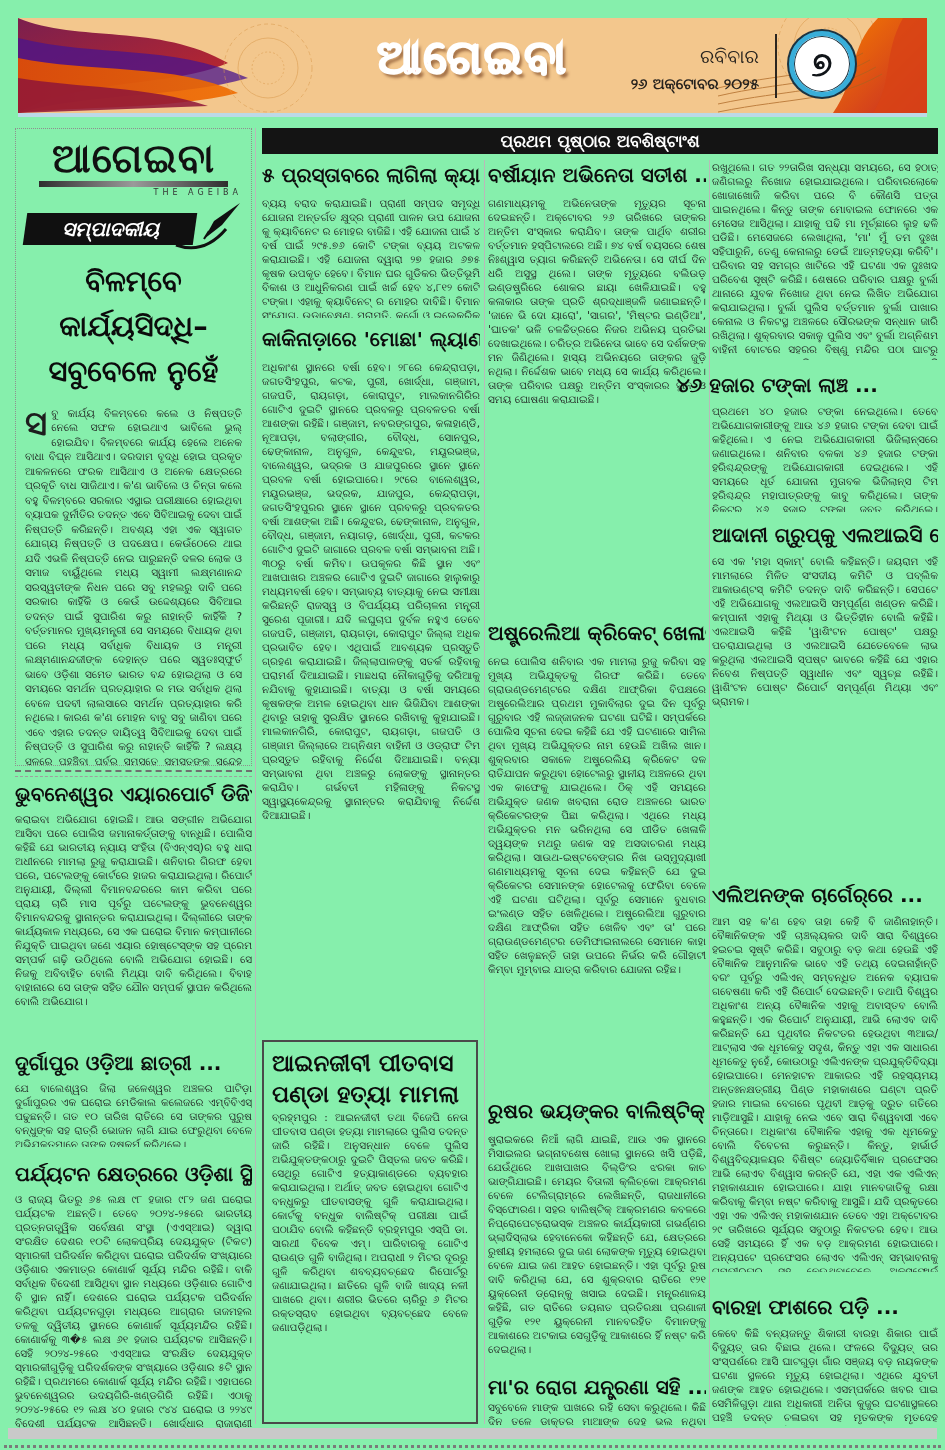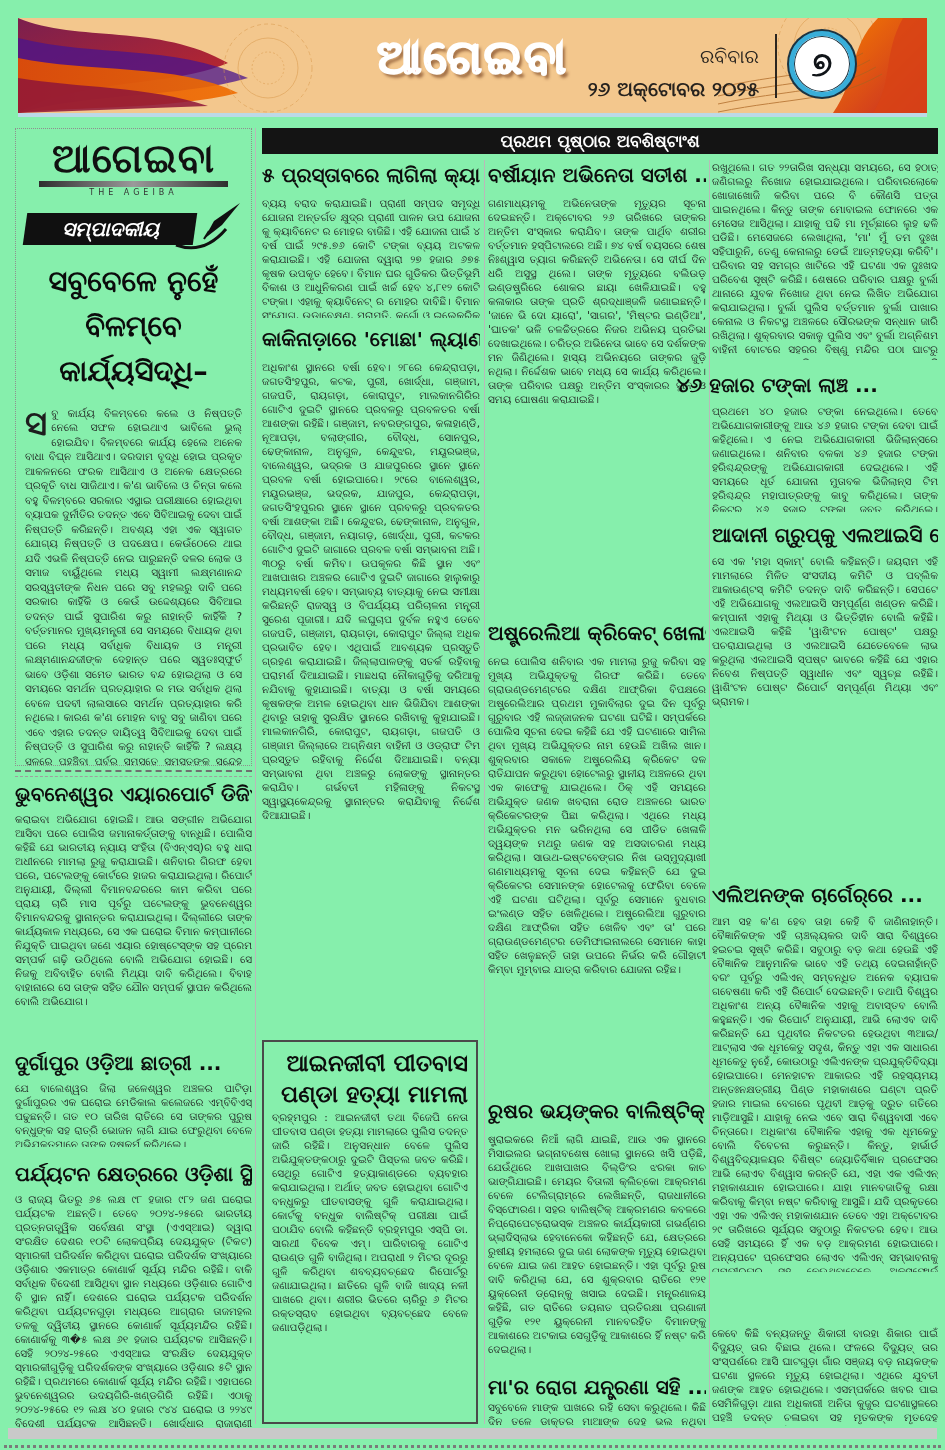--- a/index.html
+++ b/index.html
@@ -7,54 +7,54 @@
         font-family:"DejaVu Sans","Liberation Sans",sans-serif;}
   
   #hdr{position:absolute;left:18px;top:18px;width:909px;height:95px;background:#f3c78d;overflow:hidden;}
   #hdr-blue{position:absolute;left:18px;top:113px;width:909px;height:4px;background:#bcd9e7;}
   #hdr svg{position:absolute;left:0;top:0;}
   .paper-title{position:absolute;left:50%;top:12px;transform:translateX(-50%);
      font-size:46px;font-weight:bold;color:#e31e26;letter-spacing:2px;white-space:nowrap;
      -webkit-text-stroke:2px #ffffff;text-shadow:3px 4px 3px rgba(90,35,10,.55);}
   .hdr-date{position:absolute;right:168px;top:22px;text-align:right;color:#26221e;line-height:1.7;}
   .hdr-date .d1{font-size:19px;}
-  .hdr-date .d2{font-size:20px;font-weight:bold;}
+  .hdr-date .d2{font-size:15px;font-weight:bold;}
   .hdr-divider{position:absolute;right:150px;top:16px;width:2px;height:64px;background:#2b2620;}
   .page-circle{position:absolute;right:72px;top:13px;width:56px;height:56px;border-radius:50%;
      background:#ffffff;border:5px solid #39aed9;box-shadow:0 0 0 2px #1d3340, inset 0 0 0 1px #1d3340;
      display:flex;align-items:center;justify-content:center;font-size:34px;font-weight:bold;color:#101418;}
   
   .banner{position:absolute;left:262px;top:128px;width:676px;height:26px;background:#141414;
      color:#ffffff;font-weight:bold;font-size:17px;display:flex;align-items:center;justify-content:center;}
   
   .vrule{position:absolute;top:160px;width:1px;height:1264px;background:#b9b9b9;}
   
   .headline{position:absolute;font-weight:bold;color:#0c0c0c;font-size:20px;line-height:1.12;
      white-space:nowrap;overflow:hidden;}
   .abody{position:absolute;font-size:10.5px;line-height:14px;text-align:justify;color:#1d1d1d;overflow:hidden;}
   
   #edbox{position:absolute;left:15px;top:128px;width:237px;height:638px;border:1px dotted #8f8f8f;
      box-sizing:border-box;padding:8px 9px 6px 9px;overflow:hidden;}
   .logo-title{font-size:40px;font-weight:bold;color:#111;text-align:center;letter-spacing:1px;line-height:1.05;}
   .logo-bar{height:6px;margin:2px 14px 1px 14px;background:linear-gradient(90deg,#2e2e2e,#9a9a9a,#2e2e2e);}
-  .logo-sub{text-align:center;font-size:8px;letter-spacing:4px;color:#333;}
+  .logo-sub{text-align:right;font-size:8px;letter-spacing:4px;color:#333;}
   .ed-banner{position:relative;margin-top:12px;height:40px;}
   .ed-strip{position:absolute;left:0;top:4px;width:170px;height:32px;background:#101010;
      transform:skewX(-8deg);display:flex;align-items:center;justify-content:center;}
   .ed-strip span{color:#fff;font-weight:bold;font-size:20px;font-style:italic;transform:skewX(8deg);}
   .pen{position:absolute;right:-2px;top:-8px;}
   .ed-headline{margin-top:10px;text-align:center;font-weight:bold;color:#0b0b0b;font-size:29px;line-height:1.55;}
   .ed-body{margin-top:12px;font-size:10.5px;line-height:14.5px;text-align:justify;color:#1d1d1d;overflow:hidden;height:392px;}
   .dropcap{float:left;font-size:34px;line-height:30px;font-weight:bold;padding:2px 4px 0 0;}
   .dash-sep{position:absolute;left:15px;top:770px;width:237px;height:4px;
      border-top:2px dashed #6f6f6f;border-bottom:1px dashed #9f9f9f;}
   
   #lawbox{position:absolute;left:262px;top:1040px;width:216px;height:384px;border:2px solid #4a4a4a;
      box-sizing:border-box;padding:6px 8px;overflow:hidden;}
-  .lawbox-head{text-align:right;font-weight:bold;font-size:23px;line-height:1.35;color:#0b0b0b;}
+  .lawbox-head{text-align:left;font-weight:bold;font-size:23px;line-height:1.35;color:#0b0b0b;}
   .lawbox-strip{margin:7px -2px 6px -2px;background:#121212;color:#ffffff;font-weight:bold;font-size:15px;
      text-align:center;padding:4px 2px;}
   .lawbox-body{font-size:10.5px;line-height:14px;text-align:justify;color:#1d1d1d;overflow:hidden;height:252px;}
   
   .foot-bar{position:absolute;left:8px;top:1428px;width:929px;height:11px;background:#c9c9c9;}
   .foot-dots{position:absolute;left:4px;top:1445px;width:937px;height:0;border-top:3px dotted #7a7a7a;}
 </style>
 </head>
 <body>
 
@@ -129,22 +129,22 @@
       <div class="ed-strip">
         <span>ସମ୍ପାଦକୀୟ</span>
       </div>
       <svg class="pen" width="70" height="52" viewBox="0 0 70 52">
         <path d="M66,2 L40,20 L30,38 L48,24 Z" fill="#101010"></path>
         <path d="M30,38 L35,30" stroke="#101010" stroke-width="2"></path>
         <path d="M2,44 Q30,54 52,28" stroke="#101010" stroke-width="3" fill="none"></path>
       </svg>
     </div>
     <div class="ed-headline">
+      <div>ବିଳମ୍ବେ କାର୍ଯ୍ୟସିଦ୍ଧି–</div>
       <div>ସବୁବେଳେ ନୁହେଁ</div>
-      <div>ବିଳମ୍ବେ କାର୍ଯ୍ୟସିଦ୍ଧି–</div>
     </div>
     <div class="ed-body">
       <span class="dropcap">ସ</span><span>ବୁ କାର୍ଯ୍ୟ ବିଳମ୍ବରେ କଲେ ଓ ନିଷ୍ପତ୍ତି ନେଲେ ସଫଳ ହୋଇଥାଏ ଭାବିଲେ ଭୁଲ୍ ହୋଇଯିବ। ବିଳମ୍ବରେ କାର୍ଯ୍ୟ ହେଲେ ଅନେକ ବାଧା ବିଘ୍ନ ଆସିଥାଏ। ଦରଦାମ ବୃଦ୍ଧି ହୋଇ ପ୍ରକୃତ ଆକଳନରେ ଫରକ ଆସିଥାଏ ଓ ଅନେକ କ୍ଷେତ୍ରରେ ପ୍ରକୃତି ବାଧ ସାଜିଥାଏ। କ'ଣ ଭାବିଲେ ଓ ଚିନ୍ତା କଲେ ବହୁ ବିଳମ୍ବରେ ସରକାର ଏସ୍ଥାଇ ପରୀକ୍ଷାରେ ହୋଇଥିବା ବ୍ୟାପକ ଦୁର୍ନୀତିର ତଦନ୍ତ ଏବେ ସିବିଆଇକୁ ଦେବା ପାଇଁ ନିଷ୍ପତ୍ତି କରିଛନ୍ତି। ଅବଶ୍ୟ ଏହା ଏକ ସ୍ୱାଗତ ଯୋଗ୍ୟ ନିଷ୍ପତ୍ତି ଓ ପଦକ୍ଷେପ। କେଉଁଠେରେ ଥାଇ ଯଦି ଏଭଳି ନିଷ୍ପତ୍ତି ନେଇ ପାରୁଛନ୍ତି ଦଳର ଲୋକ ଓ ସମାଜ ବାୟୁଁଥିଲେ ମଧ୍ୟ ସ୍ୱାମୀ ଲକ୍ଷ୍ମଣାନନ୍ଦ ସରସ୍ୱତୀଙ୍କ ନିଧନ ପରେ ସବୁ ମହଲରୁ ଦାବି ପରେ ସରକାର କାହିଁକି ଓ କେଉଁ ଉଦ୍ଦେଶ୍ୟରେ ସିବିଆଇ ତଦନ୍ତ ପାଇଁ ସୁପାରିଶ କରୁ ନାହାନ୍ତି କାହିଁକି ? ବର୍ତ୍ତମାନର ମୁଖ୍ୟମନ୍ତ୍ରୀ ସେ ସମୟରେ ବିଧାୟକ ଥିବା ପରେ ମଧ୍ୟ ସର୍ବାଧିକ ବିଧାୟକ ଓ ମନ୍ତ୍ରୀ ଲକ୍ଷ୍ମଣାନନ୍ଦଜୀଙ୍କ ଦେହାନ୍ତ ପରେ ସ୍ୱତଃସ୍ଫୁର୍ତ ଭାବେ ଓଡ଼ିଶା ସମେତ ଭାରତ ବନ୍ଦ ହୋଇଥିଲା ଓ ସେ ସମୟରେ ସମର୍ଥନ ପ୍ରତ୍ୟାହାର ର ମଉ ସର୍ବାଧିକ ଥିଲା ବେଳେ ପଦବୀ ଲାଲସାରେ ସମର୍ଥନ ପ୍ରତ୍ୟାହାର କରି ନଥିଲେ। କାରଣ କ'ଣ ମୋହନ ବାବୁ ସବୁ ଜାଣିବା ପରେ ଏବେ ଏହାର ତଦନ୍ତ ଦାୟିତ୍ୱ ସିବିଆଇକୁ ଦେବା ପାଇଁ ନିଷ୍ପତ୍ତି ଓ ସୁପାରିଶ କରୁ ନାହାନ୍ତି କାହିଁକି ? ଲକ୍ଷ୍ୟ ସ୍ଥଳରେ ପହଞ୍ଚିବା ପୂର୍ବରୁ ସମସ୍ତେ ସମସ୍ତଙ୍କୁ ସନ୍ଦେହ ଘେରରେ ରଖିଲେ କାର୍ଯ୍ୟ ଆଗେଇ ପାରିବ ନାହିଁ ବରଂ ପଛେଇବ। ପୂର୍ବ ସରକାର ସମୟରେ କାଟି କୋଟି ଟଙ୍କାର ଦୁର୍ନୀତି ହୋଇଛି ବୋଲି ଡବଲ ଇଞ୍ଜିନ ସରକାର ଚିତ୍କାର କରି ଚାଲିଲେ ମାତ୍ର ୧୬ ମାସରେ ଗୋଟେ ତଦନ୍ତ କରି ଲୋକ ଲୋଚନକୁ ନଥାଳି ପାରିବାର ରହସ୍ୟ କ'ଣ ? ରହସ୍ୟ ହେଉଛି ସବୁ ମିଥ୍ୟା ଓ ବିଚାର ଉପରେ ବିଶ୍ୱାସ ଓ ଭରସା ନାହିଁ। ତାହା ନଦେଲେ ଭିଜିଲାନ୍ସକୁ ଓ କଥା ନମାନିଲେ ଭତ୍ତିର ଧମକ ଦେଉଥିବା ସରକାର ପ୍ରଚାର ସର୍ବସ୍ୱ ବୋଲି ଏକ ଉକମ ପ୍ରମାଣିତ ଓ ଦୁର୍ନୀତିକୁ ନୀତିରେ ପରିଣତ କରିବା ଏକ ସିଦ୍ଧହସ୍ତ।</span>
     </div>
   </div>
   <div class="dash-sep"></div>
 
   <div class="headline" style="left:15px;top:783px;width:237px;height:26px;">ଭୁବନେଶ୍ୱର ଏୟାରପୋର୍ଟ ଡିଜିଏମ୍ ...</div>
   <div class="abody" style="left:15px;top:812px;width:237px;height:224px;">କରାଇବା ଅଭିଯୋଗ ହୋଇଛି। ଆଉ ସଙ୍ଗୀନ ଅଭିଯୋଗ ଆସିବା ପରେ ପୋଲିସ ଜମାନାକର୍ତ୍ତାଙ୍କୁ ବାନ୍ଧିଛି। ପୋଲିସ କହିଛି ଯେ ଭାରତୀୟ ନ୍ୟାୟ ସଂହିତା (ବିଏନ୍‌ଏସ୍)ର ବହୁ ଧାରା ଅଧୀନରେ ମାମଲା ରୁଜୁ କରାଯାଇଛି। ଶନିବାର ଗିରଫ ହେବା ପରେ, ପଟେଲଙ୍କୁ କୋର୍ଟରେ ହାଜର କରାଯାଇଥିଲା। ରିପୋର୍ଟ ଅନୁଯାୟୀ, ଦିଲ୍ଲୀ ବିମାନବନ୍ଦରରେ କାମ କରିବା ପରେ ପ୍ରାୟ ଚାରି ମାସ ପୂର୍ବରୁ ପଟେଲଙ୍କୁ ଭୁବନେଶ୍ୱର ବିମାନବନ୍ଦରକୁ ସ୍ଥାନାନ୍ତର କରାଯାଇଥିଲା। ଦିଲ୍ଲୀରେ ତାଙ୍କ କାର୍ଯ୍ୟକାଳ ମଧ୍ୟରେ, ସେ ଏକ ଘରୋଇ ବିମାନ କମ୍ପାନୀରେ ନିଯୁକ୍ତି ପାଇଥିବା ଜଣେ ଏୟାର ହୋଷ୍ଟେସ୍‌ଙ୍କ ସହ ପ୍ରେମ ସମ୍ପର୍କ ଗଢ଼ି ଉଠିଥିଲେ ବୋଲି ଅଭିଯୋଗ ହୋଇଛି। ସେ ନିଜକୁ ଅବିବାହିତ ବୋଲି ମିଥ୍ୟା ଦାବି କରିଥିଲେ। ବିବାହ ବାହାନାରେ ସେ ତାଙ୍କ ସହିତ ଯୌନ ସମ୍ପର୍କ ସ୍ଥାପନ କରିଥିଲେ ବୋଲି ଅଭିଯୋଗ।</div>
 
@@ -184,18 +184,19 @@
 
   <div class="headline" style="left:677px;top:374px;width:226px;height:26px;">୪୬ ହଜାର ଟଙ୍କା ଲାଞ୍ଚ ...</div>
   <div class="abody" style="left:712px;top:404px;width:226px;height:108px;">ପ୍ରଥମେ ୪୦ ହଜାର ଟଙ୍କା ନେଇଥିଲେ। ତେବେ ଅଭିଯୋଗକାରୀଙ୍କୁ ଆଉ ୪୬ ହଜାର ଟଙ୍କା ଦେବା ପାଇଁ କହିଥିଲେ। ଏ ନେଇ ଅଭିଯୋଗକାରୀ ଭିଜିଲାନ୍ସରେ ଜଣାଇଥିଲେ। ଶନିବାର ବଳକା ୪୬ ହଜାର ଟଙ୍କା ହରିଶ୍ଚନ୍ଦ୍ରଙ୍କୁ ଅଭିଯୋଗକାରୀ ଦେଇଥିଲେ। ଏହି ସମୟରେ ଧୂର୍ତ ଯୋଜନା ମୁତାବକ ଭିଜିଲାନ୍ସ ଟିମ ହରିଶ୍ଚନ୍ଦ୍ର ମହାପାତ୍ରଙ୍କୁ କାବୁ କରିଥିଲେ। ତାଙ୍କ ନିକଟରୁ ୪୬ ହଜାର ଟଙ୍କା ଜବତ କରିଥିଲେ। ଅଭିଯୁକ୍ତଙ୍କ ଆୟ ବହିର୍ଭୂତ ସମ୍ପତ୍ତି ନେଇ ଅଧିକ ଖୋଳତାଡ଼ କରୁଛି ଭିଜିଲାନ୍ସ। ତାଙ୍କ ଜୟପୁର ସ୍ଥିତ ଘର ସହ ଅନ୍ୟାନ୍ୟ ସ୍ଥାନରେ ଭିଜିଲାନ୍ସର ଚଢ଼ାଉ ଜାରି ରହିଛି।</div>
 
   <div class="headline" style="left:712px;top:524px;width:226px;height:26px;">ଆଦାନୀ ଗ୍ରୁପ୍‌କୁ ଏଲଆଇସି ଦେଇଛି ...</div>
   <div class="abody" style="left:712px;top:554px;width:226px;height:306px;">ସେ ଏକ 'ମହା ସ୍କାମ୍' ବୋଲି କହିଛନ୍ତି। ଜୟରାମ ଏହି ମାମଲାରେ ମିଳିତ ସଂସଦୀୟ କମିଟି ଓ ପବ୍ଲିକ ଆକାଉଣ୍ଟସ୍ କମିଟି ତଦନ୍ତ ଦାବି କରିଛନ୍ତି। ସେପଟେ ଏହି ଅଭିଯୋଗକୁ ଏଲଆଇସି ସମ୍ପୂର୍ଣ୍ଣ ଖଣ୍ଡନ କରିଛି। କମ୍ପାନୀ ଏହାକୁ ମିଥ୍ୟା ଓ ଭିତ୍ତିହୀନ ବୋଲି କହିଛି। ଏଲଆଇସି କହିଛି 'ୱାଶିଂଟନ ପୋଷ୍ଟ' ପକ୍ଷରୁ ପଚରାଯାଇଥିଲା ଓ ଏଲଆଇସି ଯେତେବେଳେ ଲାଭ କରୁଥିଲା ଏଲଆଇସି ସ୍ପଷ୍ଟ ଭାବରେ କହିଛି ଯେ ଏହାର ନିବେଶ ନିଷ୍ପତ୍ତି ସ୍ୱାଧୀନ ଏବଂ ସ୍ୱଚ୍ଛ ରହିଛି। ୱାଶିଂଟନ ପୋଷ୍ଟ ରିପୋର୍ଟ ସମ୍ପୂର୍ଣ୍ଣ ମିଥ୍ୟା ଏବଂ ଭ୍ରାମକ।</div>
 
   <div class="headline" style="left:712px;top:884px;width:226px;height:26px;">ଏଲିଅନଙ୍କ ଚାର୍ଗେର୍‌ରେ ...</div>
   <div class="abody" style="left:712px;top:914px;width:226px;height:358px;">ଆମ ସହ କ'ଣ ହେବ ତାହା କେହି ବି ଜାଣିନାହାନ୍ତି। ବୈଜ୍ଞାନିକଙ୍କ ଏହି ଚାଞ୍ଚଲ୍ୟକର ଦାବି ସାରା ବିଶ୍ୱରେ ହଇଚଇ ସୃଷ୍ଟି କରିଛି। ସବୁଠାରୁ ବଡ଼ କଥା ହେଉଛି ଏହି ବୈଜ୍ଞାନିକ ଆନୁମାନିକ ଭାବେ ଏହି ତଥ୍ୟ ଦେଇନାହାଁନ୍ତି ବରଂ ପୂର୍ବରୁ ଏଲିଏନ୍ ସମ୍ବନ୍ଧିତ ଅନେକ ବ୍ୟାପକ ଗବେଷଣା କରି ଏହି ରିପୋର୍ଟ ଦେଇଛନ୍ତି। ତଥାପି ବିଶ୍ୱର ଅଧିକାଂଶ ଅନ୍ୟ ବୈଜ୍ଞାନିକ ଏହାକୁ ଅବାସ୍ତବ ବୋଲି କହୁଛନ୍ତି। ଏକ ରିପୋର୍ଟ ଅନୁଯାୟୀ, ଆଭି ଲୋଏବ ଦାବି କରିଛନ୍ତି ଯେ ପୃଥିବୀର ନିକଟତର ହେଉଥିବା ୩ଆଇ/ଆଟ୍‌ଲାସ ଏକ ଧୂମକେତୁ ସଦୃଶ, କିନ୍ତୁ ଏହା ଏକ ସାଧାରଣ ଧୂମକେତୁ ନୁହେଁ, କୋଉଠାରୁ ଏଲିଏନଙ୍କ ପ୍ରଯୁକ୍ତିବିଦ୍ୟା ହୋଇପାରେ। ମେନହାଟନ ଆକାରର ଏହି ରହସ୍ୟମୟ ଅନ୍ତଃନକ୍ଷତ୍ରୀୟ ପିଣ୍ଡ ମହାକାଶରେ ଘଣ୍ଟା ପ୍ରତି ହଜାର ମାଇଲ ବେଗରେ ପୃଥିବୀ ଆଡ଼କୁ ଦ୍ରୁତ ଗତିରେ ମାଡ଼ିଆସୁଛି। ଯାହାକୁ ନେଇ ଏବେ ସାରା ବିଶ୍ୱବାସୀ ଏବେ ଚିନ୍ତାରେ। ଅଧିକାଂଶ ବୈଜ୍ଞାନିକ ଏହାକୁ ଏକ ଧୂମକେତୁ ବୋଲି ବିବେଚନା କରୁଛନ୍ତି। କିନ୍ତୁ, ହାର୍ଭାର୍ଡ ବିଶ୍ୱବିଦ୍ୟାଳୟର ବିଶିଷ୍ଟ ଜ୍ୟୋତିର୍ବିଜ୍ଞାନ ପ୍ରଫେସର ଆଭି ଲୋଏବ ବିଶ୍ୱାସ କରନ୍ତି ଯେ, ଏହା ଏକ ଏଲିଏନ୍ ମହାକାଶଯାନ ହୋଇପାରେ। ଯାହା ମାନବଜାତିକୁ ରକ୍ଷା କରିବାକୁ କିମ୍ବା ନଷ୍ଟ କରିବାକୁ ଆସୁଛି। ଯଦି ପ୍ରକୃତରେ ଏହା ଏକ ଏଲିଏନ୍ ମହାକାଶଯାନ ତେବେ ଏହା ଅକ୍ଟୋବର ୨୯ ତାରିଖରେ ସୂର୍ଯ୍ୟର ସବୁଠାରୁ ନିକଟତର ହେବ। ଆଉ ସେହି ସମୟରେ ହିଁ ଏକ ବଡ଼ ଆକ୍ରମଣ ହୋଇପାରେ। ଅନ୍ୟପଟେ ପ୍ରଫେସର ଲୋଏବ ଏଲିଏନ୍ ସମ୍ଭାବନାକୁ ଗମ୍ଭୀରତାର ସହ ନେଉଥିବାବେଳେ, ଅକ୍ସଫୋର୍ଡ ବିଶ୍ୱବିଦ୍ୟାଳୟର ଜ୍ୟୋତିର୍ବିଜ୍ଞାନୀ କ୍ରିସ ଲିଣ୍ଟଟ୍ ତାଙ୍କର ଦାବିକୁ 'ସମ୍ପୂର୍ଣ୍ଣ ଅସାର' ବୋଲି କହିଛନ୍ତି। ନାସା ମଧ୍ୟ ଏହି ବିଷୟରେ ଏକ ବିବୃତି ଜାରି କରିଛି। ନାସା କହିଛି ଯେ, ୩ଆଇ/ଆଟ୍‌ଲାସ ପୃଥିବୀ ପାଇଁ କୌଣସି ବିପଦ ସୃଷ୍ଟି କରେ ନାହିଁ। ଏହା ସୁରକ୍ଷିତ ଭାବରେ ସୌରଜଗତ ଦେଇ ଗତି କରିବ। ତଥାପି, ପ୍ରଫେସର ଲୋଏବଙ୍କ ଚେତାବନୀ ବିଶ୍ୱବ୍ୟାପୀ କୌତୂହଳ ଏବଂ ଚିନ୍ତା ସୃଷ୍ଟି କରିଛି। ଯାହାହେଉ ଏବେ ସମସ୍ତଙ୍କ ମନରେ ଗୋଟିଏ ପ୍ରଶ୍ନ କ'ଣ ମାନବଜାତି ଏଥିପାଇଁ ପ୍ରସ୍ତୁତ ? ଆଉ ଯଦି ନୁହେଁ ତେବେ ଏହି ଆକ୍ରମଣରେ ମାନବଜାତି କ'ଣ ସମ୍ପୂର୍ଣ୍ଣ ଧ୍ୱଂସ ହୋଇଯିବ ? ଏ କଥା କେତେ ସତ କେତେ ମିଛ ତାହା ୨୯ ଅକ୍ଟୋବର ପରେ ହିଁ ଜଣାପଡ଼ିବ।</div>
 
+  <div class="headline" style="left:712px;top:1296px;width:226px;height:26px;">ବାରହା ଫାଶରେ ପଡ଼ି ...</div>
   <div class="abody" style="left:712px;top:1326px;width:226px;height:100px;">କେବେ କିଛି ବନ୍ୟଜନ୍ତୁ ଶିକାରୀ ବାରହା ଶିକାର ପାଇଁ ବିଦ୍ୟୁତ୍ ତାର ବିଛାଇ ଥିଲେ। ଫଳରେ ବିଦ୍ୟୁତ୍ ତାର ସଂସ୍ପର୍ଶରେ ଆସି ଘାଟଗୁଡ଼ା ଗାଁର ସଞ୍ଜୟ ବଡ଼ ନାୟକଙ୍କ ଘଟଣା ସ୍ଥଳରେ ମୃତ୍ୟୁ ହୋଇଥିଲା। ଏଥିରେ ଯୁବତୀ ଜଣଙ୍କ ଆହତ ହୋଇଥିଲେ। ଏସମ୍ପର୍କରେ ଖବର ପାଇ ସେମିଳିଗୁଡ଼ା ଥାନା ଅଧିକାରୀ ଅନିତା କୁଜୁର ଘଟଣାସ୍ଥଳରେ ପହଞ୍ଚି ତଦନ୍ତ ଚଳାଇବା ସହ ମୃତକଙ୍କ ମୃତଦେହ ବ୍ୟବଚ୍ଛେଦ ପାଇଁ କୋରାପୁଟ ପଠାଇଛନ୍ତି। ଏହା ସହ ଆଖିଗିରି ଦୁଇ ଜଣଙ୍କୁ ଅଟକ ରଖି ପଚରାଉଚରା କରୁଛି ପୁଲିସ।</div>
 
   <div class="foot-bar"></div>
   <div class="foot-dots"></div>
 
 </div>
 
 </body></html>

